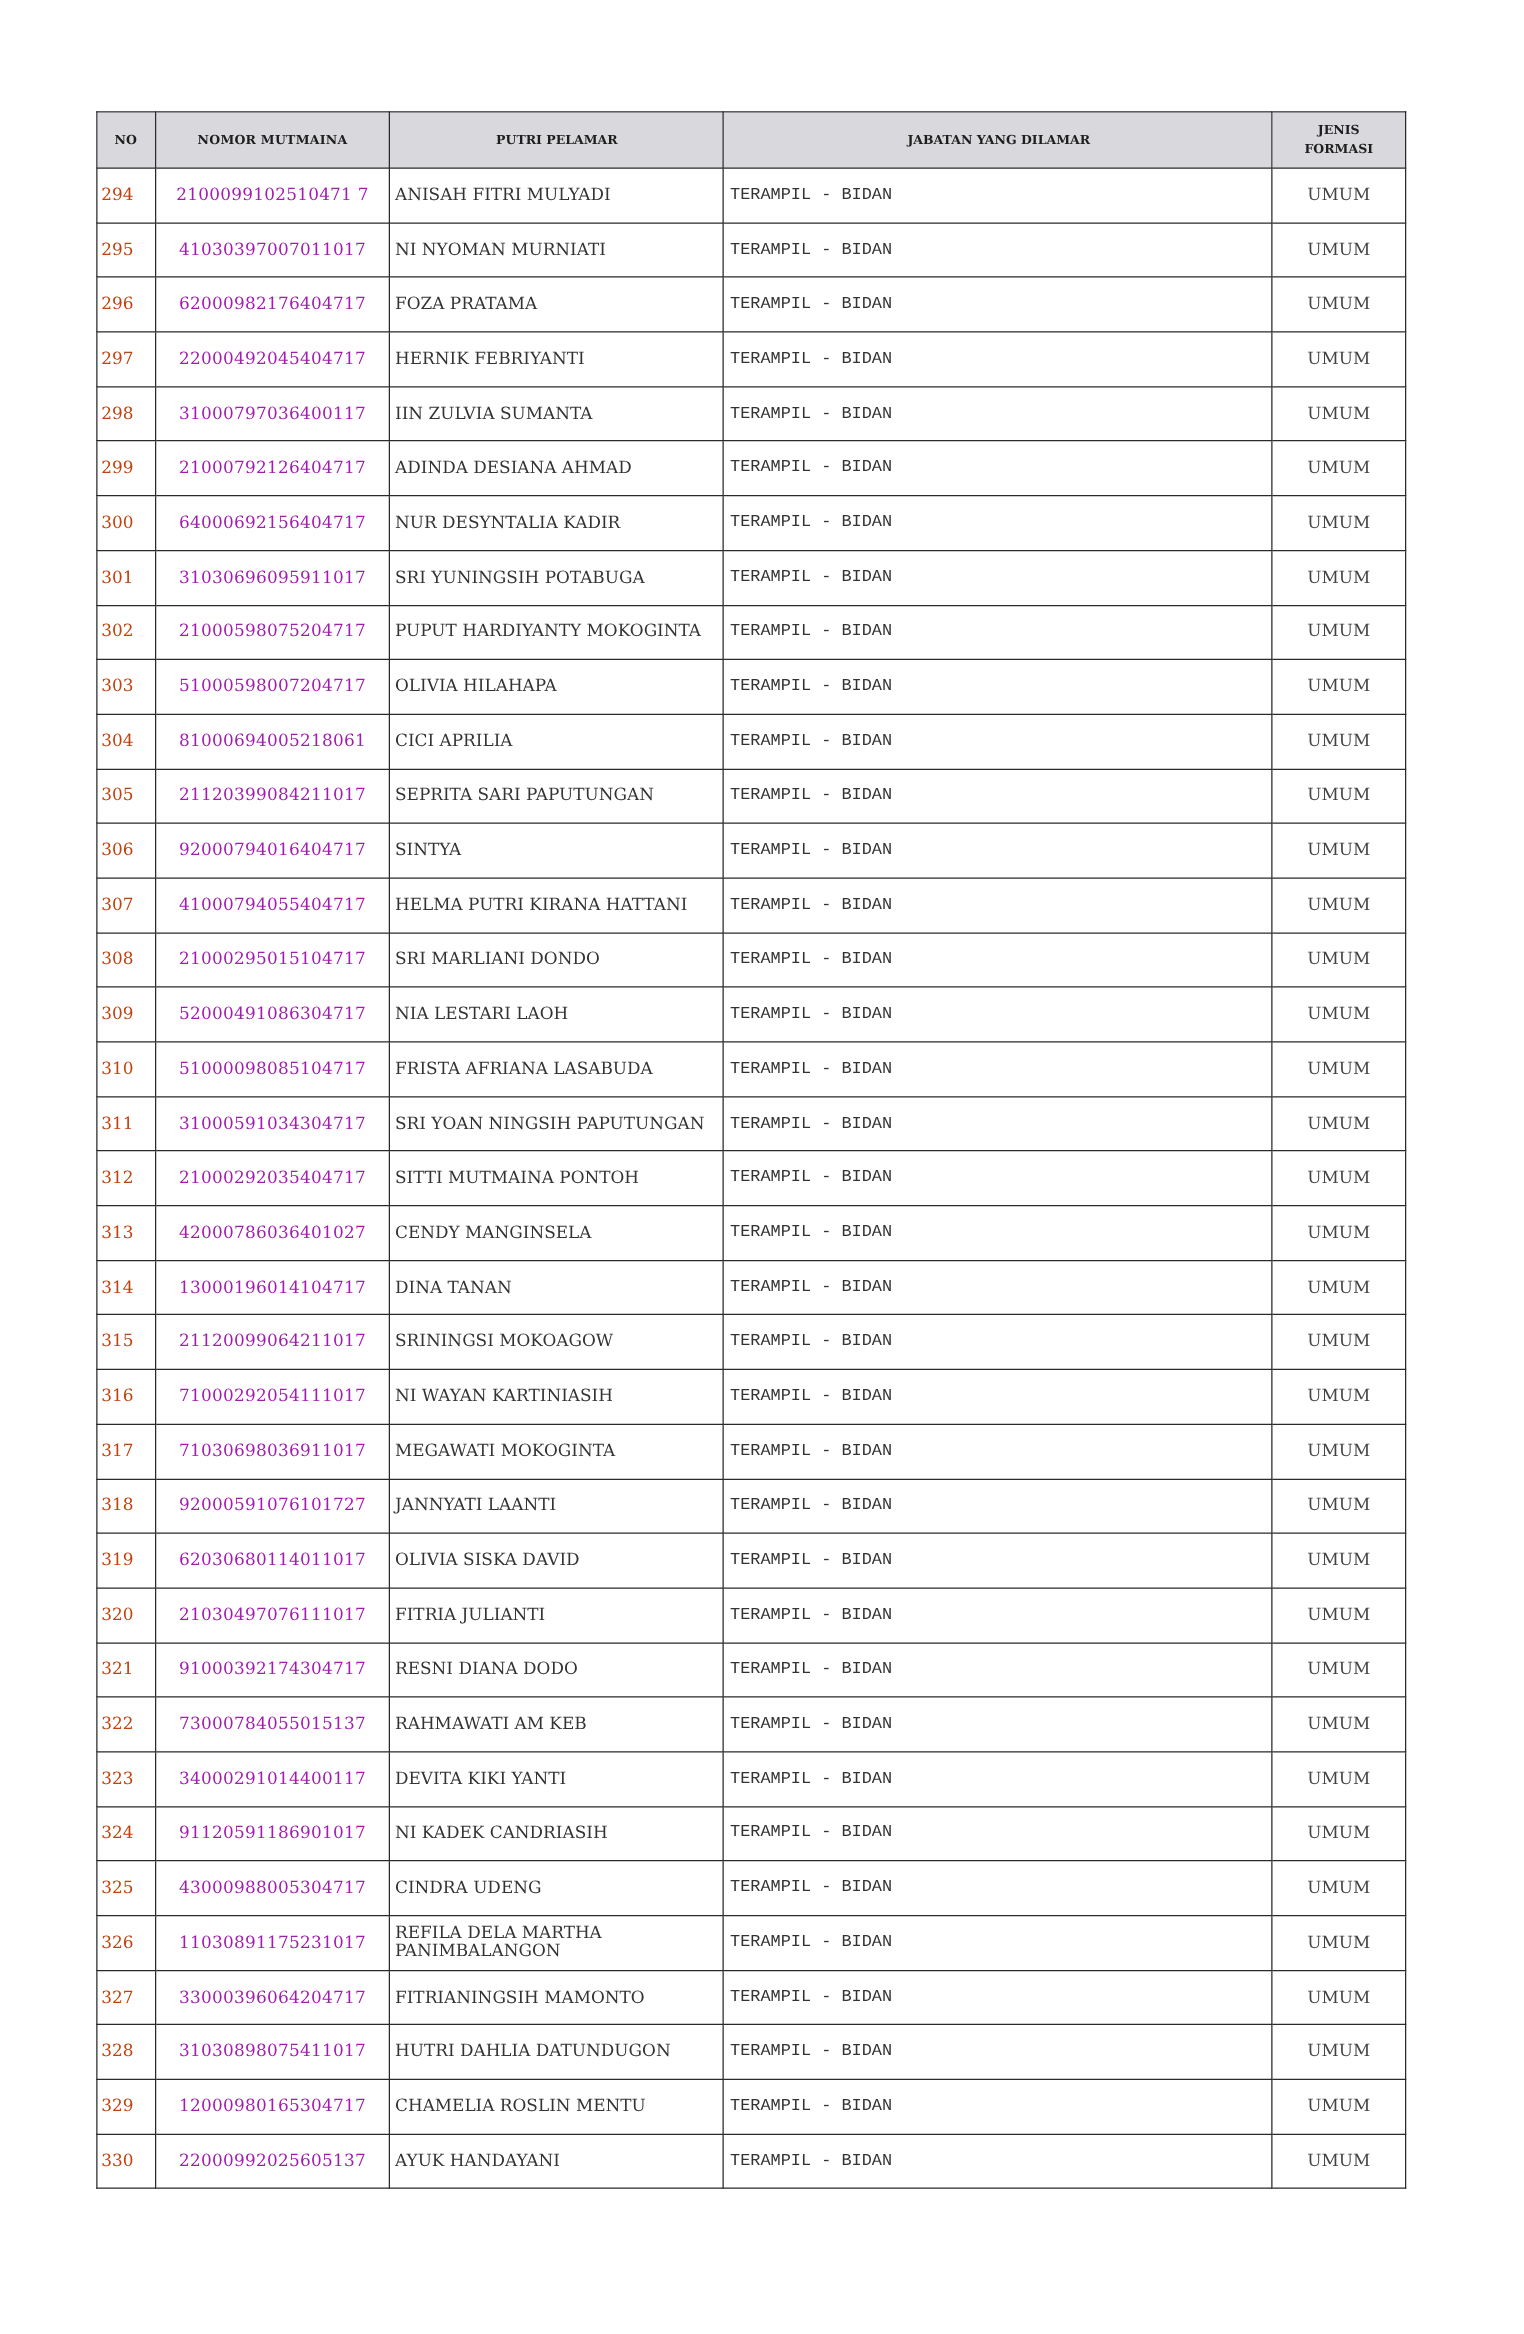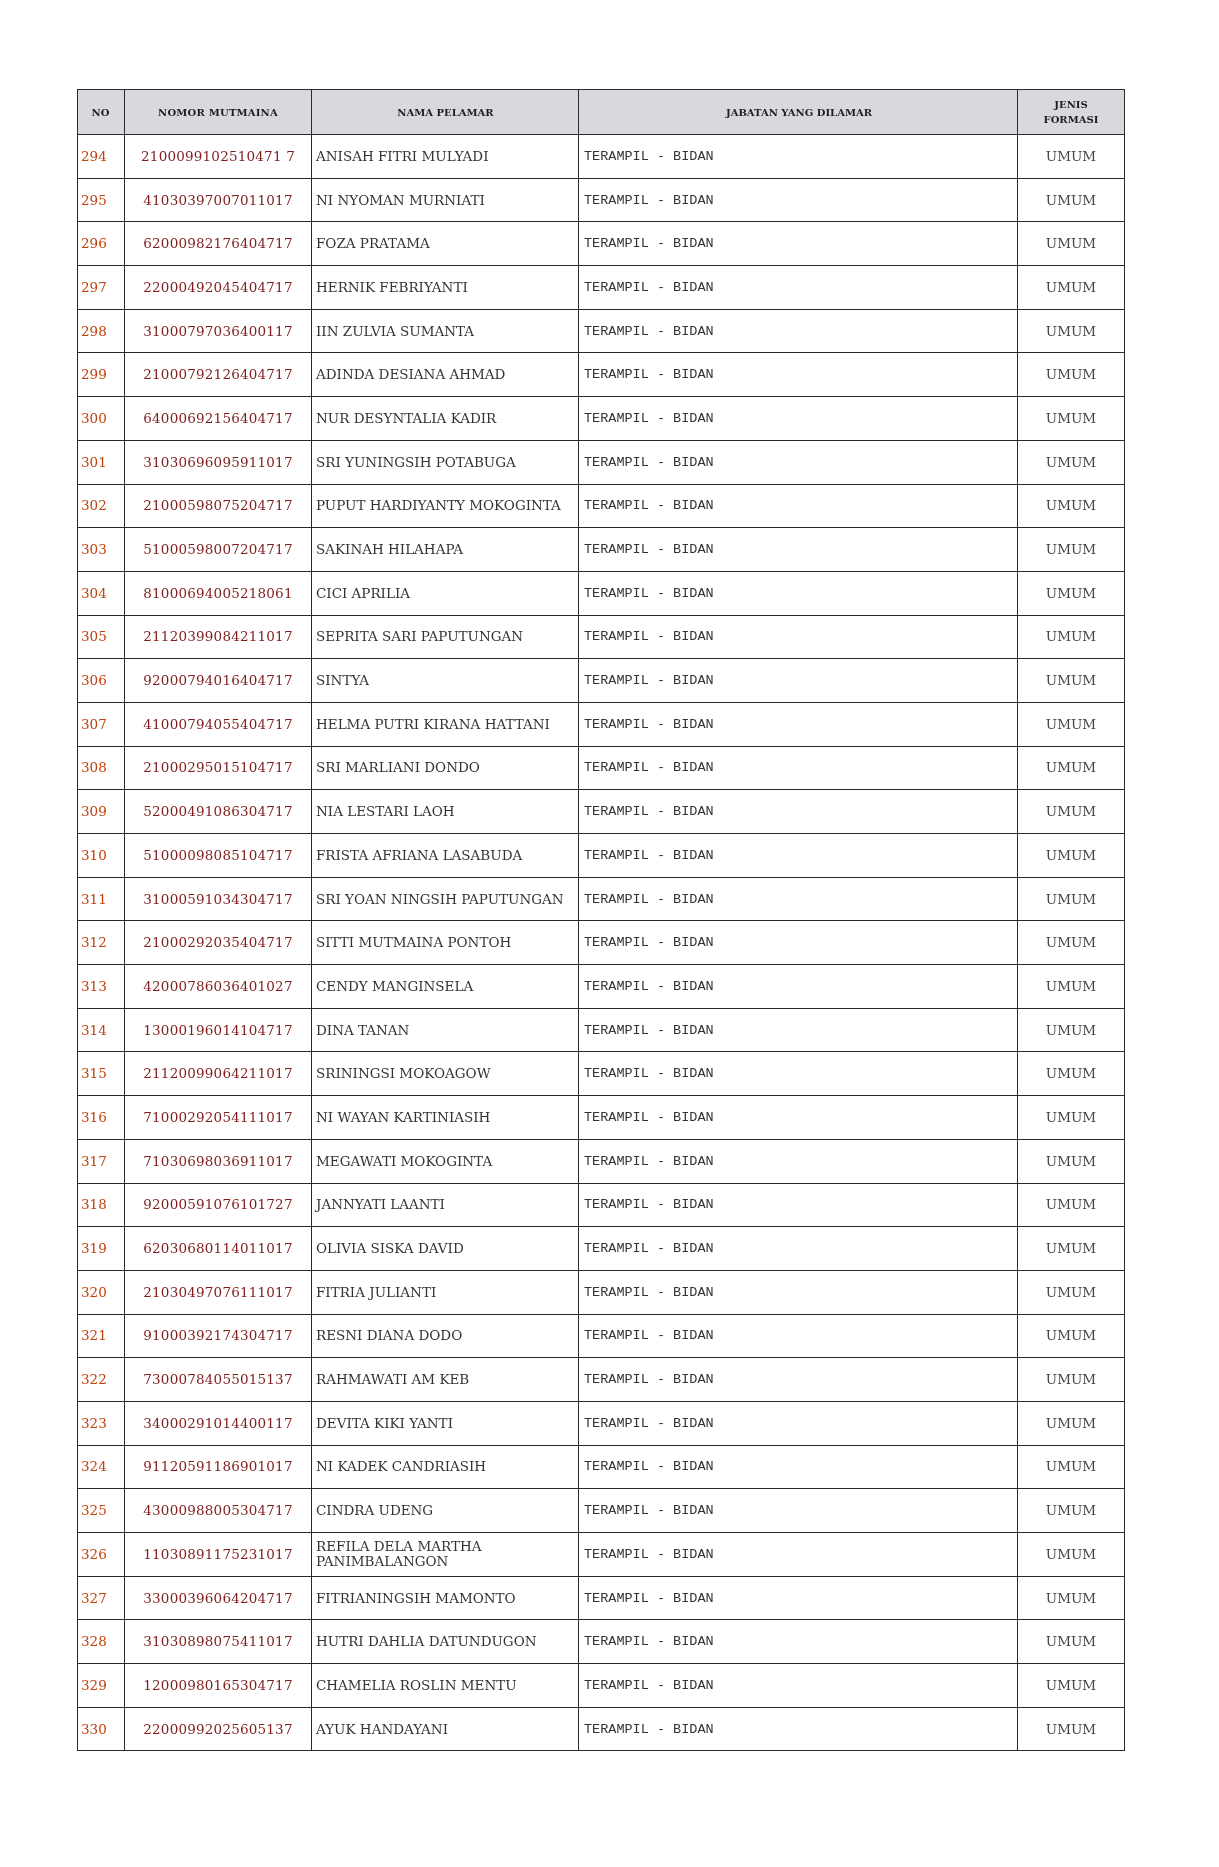--- a/index.html
+++ b/index.html
@@ -32,34 +32,34 @@
       background: #d9d9dd;
       height: 44px;
       font-weight: bold;
       color: #1e1e1e;
       font-size: 10px;
       text-align: center;
       font-family: "DejaVu Serif", serif;
     }
     .page-table tbody td { height: 42.7px; background: #ffffff; }
     .c-no { width: 39px; text-align: left; padding-right: 4px !important; color: #c2410c; }
-    .c-reg { width: 180px; text-align: center; color: #7f1d1d; letter-spacing: 0.2px; }
+    .c-reg { width: 180px; text-align: center; color: #a21caf; letter-spacing: 0.2px; }
     .c-name { width: 259px; text-align: left; padding-left: 4px !important; color: #333; }
     .c-job { width: 430px; text-align: left; padding-left: 5px !important; color: #333; font-family: Liberation Mono, monospace; }
     .c-type { width: 100px; text-align: center; color: #444; }
   </style>
 </head>
 <body>
 
 <table class="page-table">
   <thead>
     <tr>
       <th class="c-no" style="text-align:center;padding-right:3px;">NO</th>
       <th class="c-reg">NOMOR MUTMAINA</th>
-      <th class="c-name" style="text-align:center;">NAMA PELAMAR</th>
+      <th class="c-name" style="text-align:center;">PUTRI PELAMAR</th>
       <th class="c-job" style="">JABATAN YANG DILAMAR</th>
       <th class="c-type">
         <div>JENIS</div>
         <div>FORMASI</div>
       </th>
     </tr>
   </thead>
   <tbody id="table-body">
       <tr>
         <td class="c-no">294</td>
@@ -120,21 +120,21 @@
       <tr>
         <td class="c-no">302</td>
         <td class="c-reg">21000598075204717</td>
         <td class="c-name">PUPUT HARDIYANTY MOKOGINTA</td>
         <td class="c-job">TERAMPIL - BIDAN</td>
         <td class="c-type">UMUM</td>
       </tr>
       <tr>
         <td class="c-no">303</td>
         <td class="c-reg">51000598007204717</td>
-        <td class="c-name">SAKINAH HILAHAPA</td>
+        <td class="c-name">OLIVIA HILAHAPA</td>
         <td class="c-job">TERAMPIL - BIDAN</td>
         <td class="c-type">UMUM</td>
       </tr>
       <tr>
         <td class="c-no">304</td>
         <td class="c-reg">81000694005218061</td>
         <td class="c-name">CICI APRILIA</td>
         <td class="c-job">TERAMPIL - BIDAN</td>
         <td class="c-type">UMUM</td>
       </tr>

